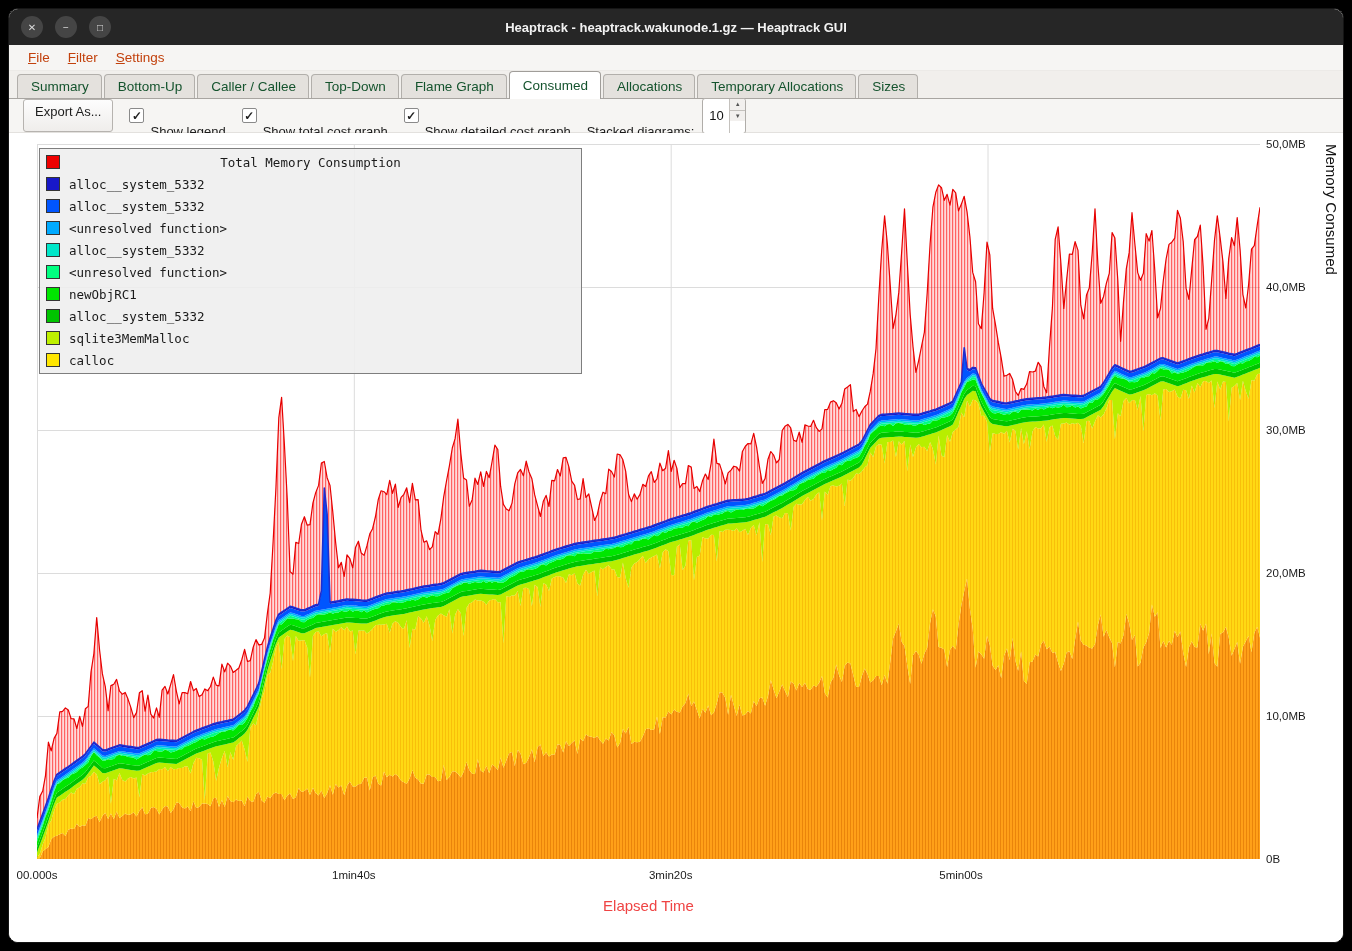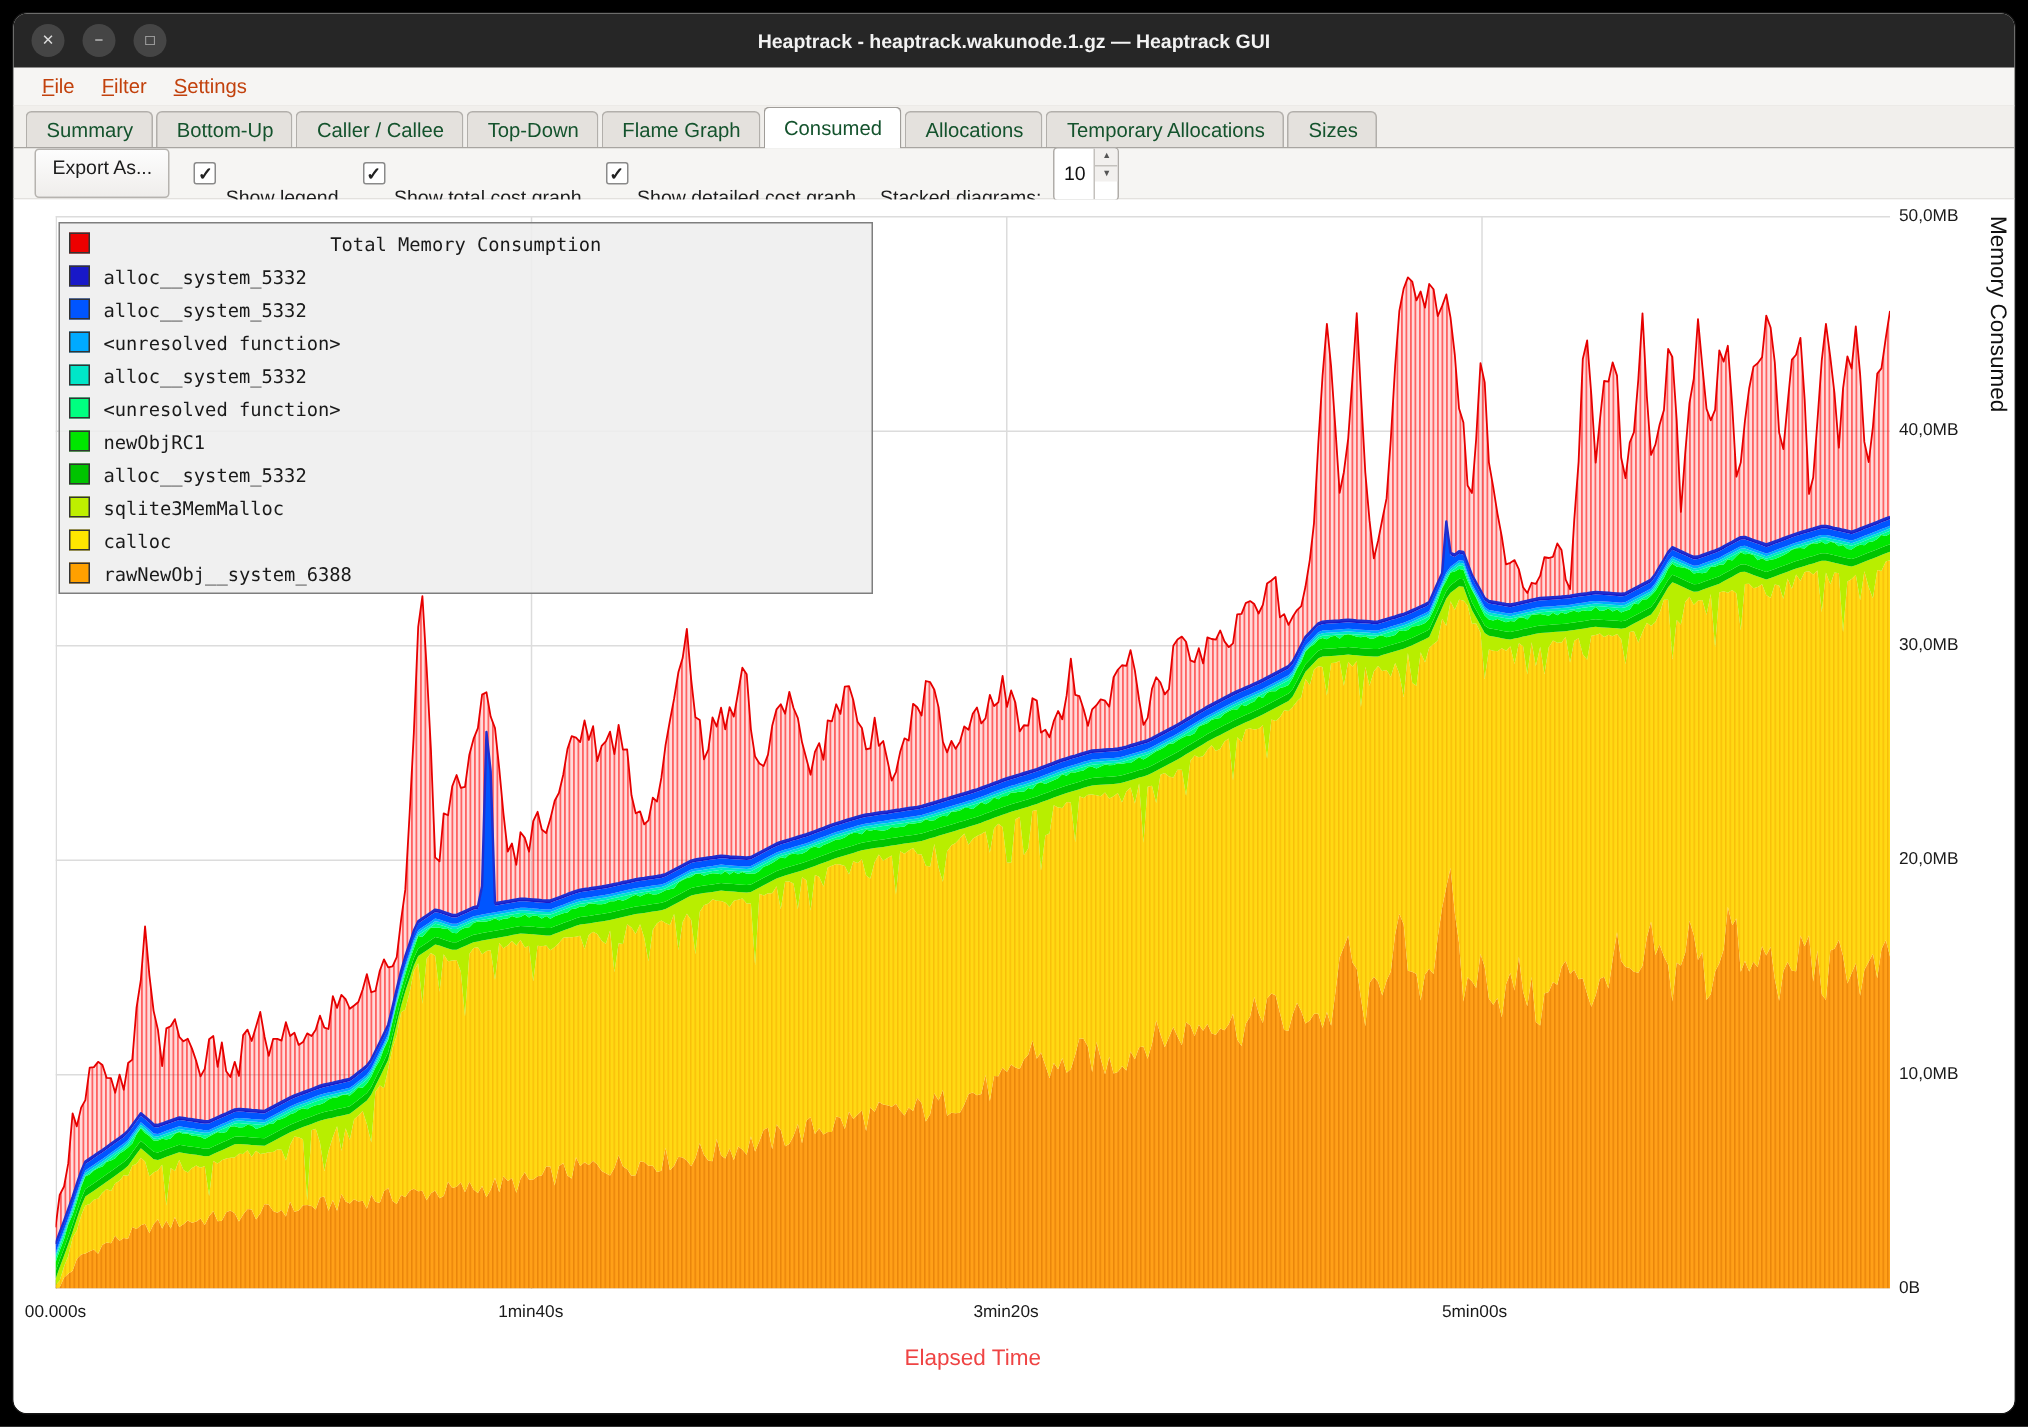--- a/index.html
+++ b/index.html
@@ -208,31 +208,27 @@
             <span>alloc__system_5332</span>
           </div>
           <div class="lg-row">
             <span class="lg-swatch" style="background: rgb(190, 240, 0);"></span>
             <span>sqlite3MemMalloc</span>
           </div>
           <div class="lg-row">
             <span class="lg-swatch" style="background: rgb(255, 230, 0);"></span>
             <span>calloc</span>
           </div>
-          <div class="lg-row">
-            <span class="lg-swatch" style="background: rgb(255, 160, 0);"></span>
-            <span>rawNewObj__system_6388</span>
-          </div>
         </div>
 
       <div id="x-ticks">
           <span class="x-tick" style="left: 0px;">00.000s</span>
           <span class="x-tick" style="left: 316.839px;">1min40s</span>
           <span class="x-tick" style="left: 633.679px;">3min20s</span>
-          <span class="x-tick" style="left: 946px;">5min00s</span>
+          <span class="x-tick" style="left: 924px;">5min00s</span>
         </div>
       <div id="y-ticks">
           <span class="y-tick" style="top: 715px;">0B</span>
           <span class="y-tick" style="top: 572px;">10,0MB</span>
           <span class="y-tick" style="top: 429px;">20,0MB</span>
           <span class="y-tick" style="top: 286px;">30,0MB</span>
           <span class="y-tick" style="top: 143px;">40,0MB</span>
           <span class="y-tick" style="top: 0px;">50,0MB</span>
         </div>
       <div class="xlabel">Elapsed Time</div>

